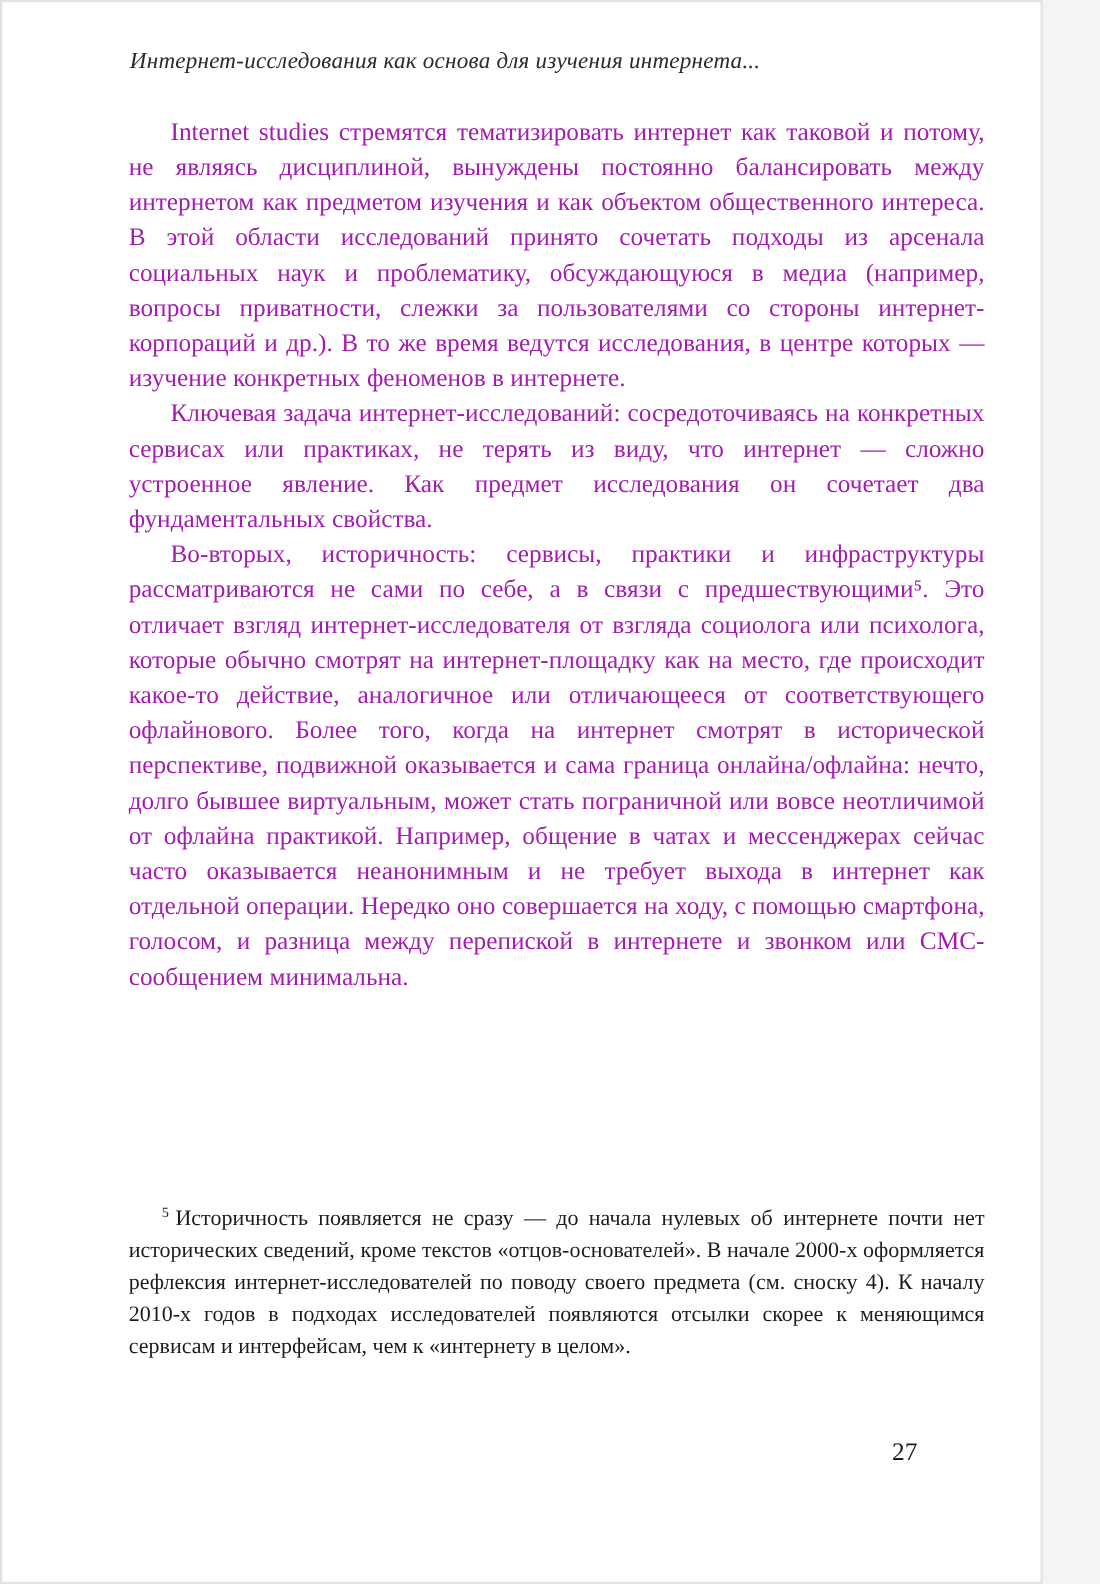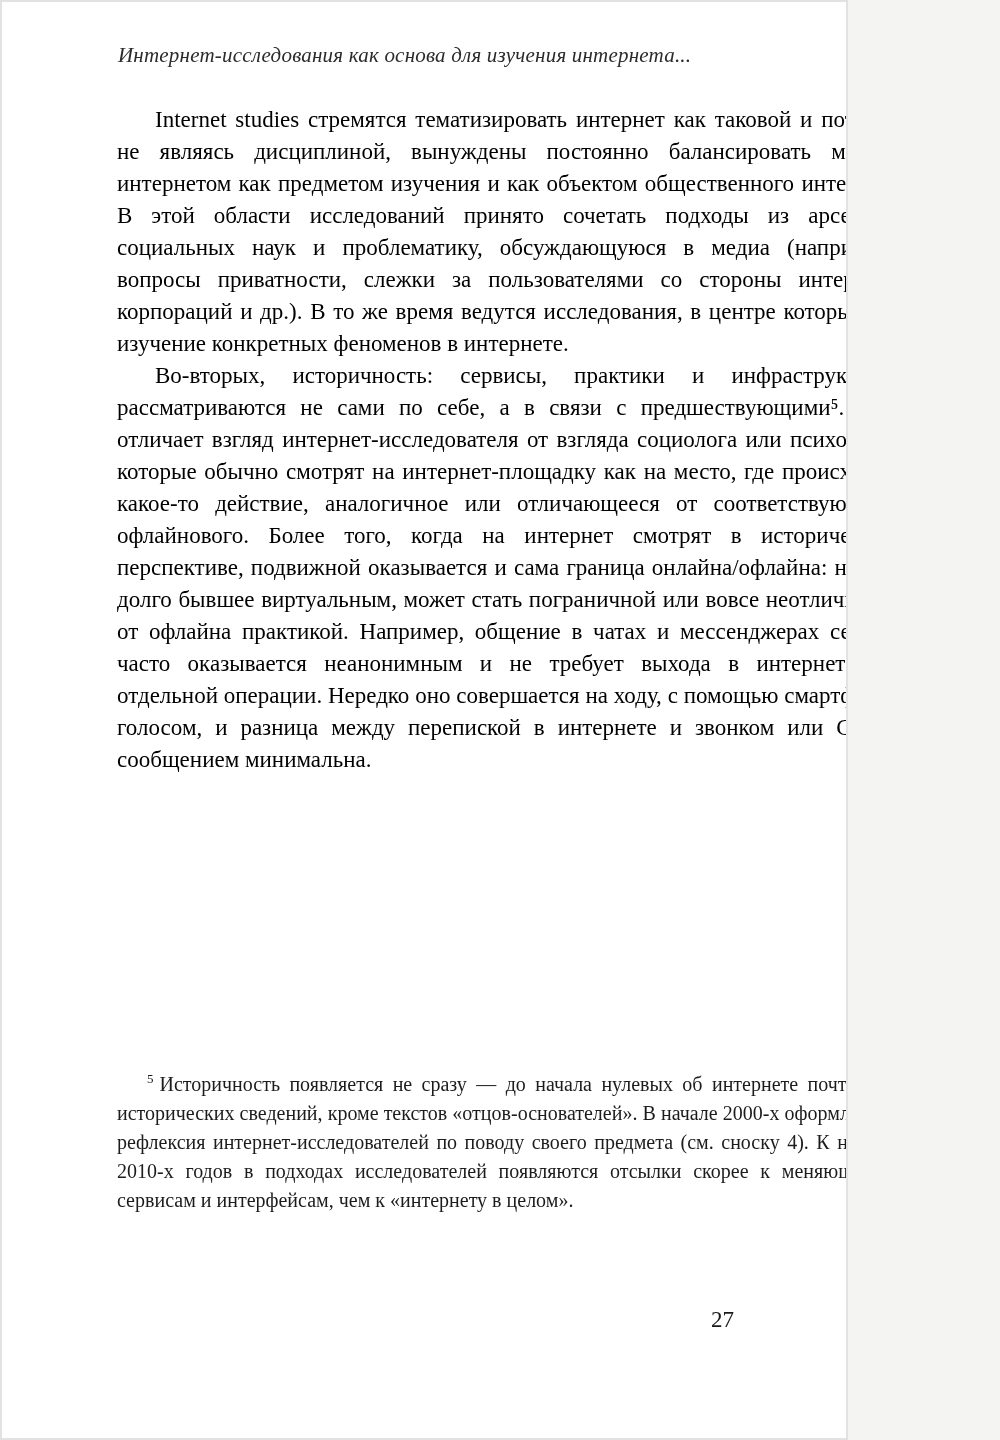--- a/index.html
+++ b/index.html
@@ -8,21 +8,21 @@
     width: 1000px;
     height: 1440px;
     background: #f4f4f2;
     font-family: "Liberation Serif", "DejaVu Serif", serif;
   }
 
   .page {
     position: absolute;
     left: 0;
     top: 0;
-    width: 848px;
+    width: 948px;
     height: 1440px;
     background: #ffffff;
     border: 2px solid #e2e2e0;
     overflow: hidden;
     color: #1c1c1c;
   }
 
   .running-title {
     position: absolute;
     left: 116px;
@@ -36,33 +36,33 @@
   }
 
   .body-text {
     position: absolute;
     left: 115px;
     top: 102px;
     width: 778px;
     font-size: 23px;
     line-height: 32px;
     text-align: justify;
-    color: #000000;
+    color: #a21caf;
     hyphens: auto;
     -webkit-hyphens: auto;
   }
 
   .body-text p.para {
     text-indent: 38px;
   }
 
   .footnote {
     position: absolute;
     left: 115px;
-    top: 1068px;
+    top: 1092px;
     width: 778px;
     font-size: 20px;
     line-height: 29px;
     text-align: justify;
     color: #1c1c1c;
     text-indent: 30px;
     hyphens: auto;
     -webkit-hyphens: auto;
   }
 
@@ -84,20 +84,21 @@
 </style>
 </head>
 <body>
 
 <div class="page">
 
   <div class="running-title">Интернет-исследования как основа для изучения интернета...</div>
 
   <div class="body-text">
     <p class="para">Internet studies стремятся тематизировать интернет как таковой и потому, не являясь дисциплиной, вынуждены постоянно балансировать между интернетом как предметом изучения и как объектом общественного интереса. В этой области исследований принято сочетать подходы из арсенала социальных наук и проблематику, обсуждающуюся в медиа (например, вопросы приватности, слежки за пользователями со стороны интернет-корпораций и др.). В то же время ведутся исследования, в центре которых — изучение конкретных феноменов в интернете.</p>
+    <p class="para">Ключевая задача интернет-исследований: сосредоточиваясь на конкретных сервисах или практиках, не терять из виду, что интернет — сложно устроенное явление. Как предмет исследования он сочетает два фундаментальных свойства.</p>
     <p class="para">Во-вторых, историчность: сервисы, практики и инфраструктуры рассматриваются не сами по себе, а в связи с предшествующими⁵. Это отличает взгляд интернет-исследователя от взгляда социолога или психолога, которые обычно смотрят на интернет-площадку как на место, где происходит какое-то действие, аналогичное или отличающееся от соответствующего офлайнового. Более того, когда на интернет смотрят в исторической перспективе, подвижной оказывается и сама граница онлайна/офлайна: нечто, долго бывшее виртуальным, может стать пограничной или вовсе неотличимой от офлайна практикой. Например, общение в чатах и мессенджерах сейчас часто оказывается неанонимным и не требует выхода в интернет как отдельной операции. Нередко оно совершается на ходу, с помощью смартфона, голосом, и разница между перепиской в интернете и звонком или СМС-сообщением минимальна.</p>
   </div>
 
   <div class="footnote">
     <sup>5</sup><span>Историчность появляется не сразу — до начала нулевых об интернете почти нет исторических сведений, кроме текстов «отцов-основателей». В начале 2000-х оформляется рефлексия интернет-исследователей по поводу своего предмета (см. сноску 4). К началу 2010-х годов в подходах исследователей появляются отсылки скорее к меняющимся сервисам и интерфейсам, чем к «интернету в целом».</span>
   </div>
 
   <div class="page-number">27</div>
 
 </div>

